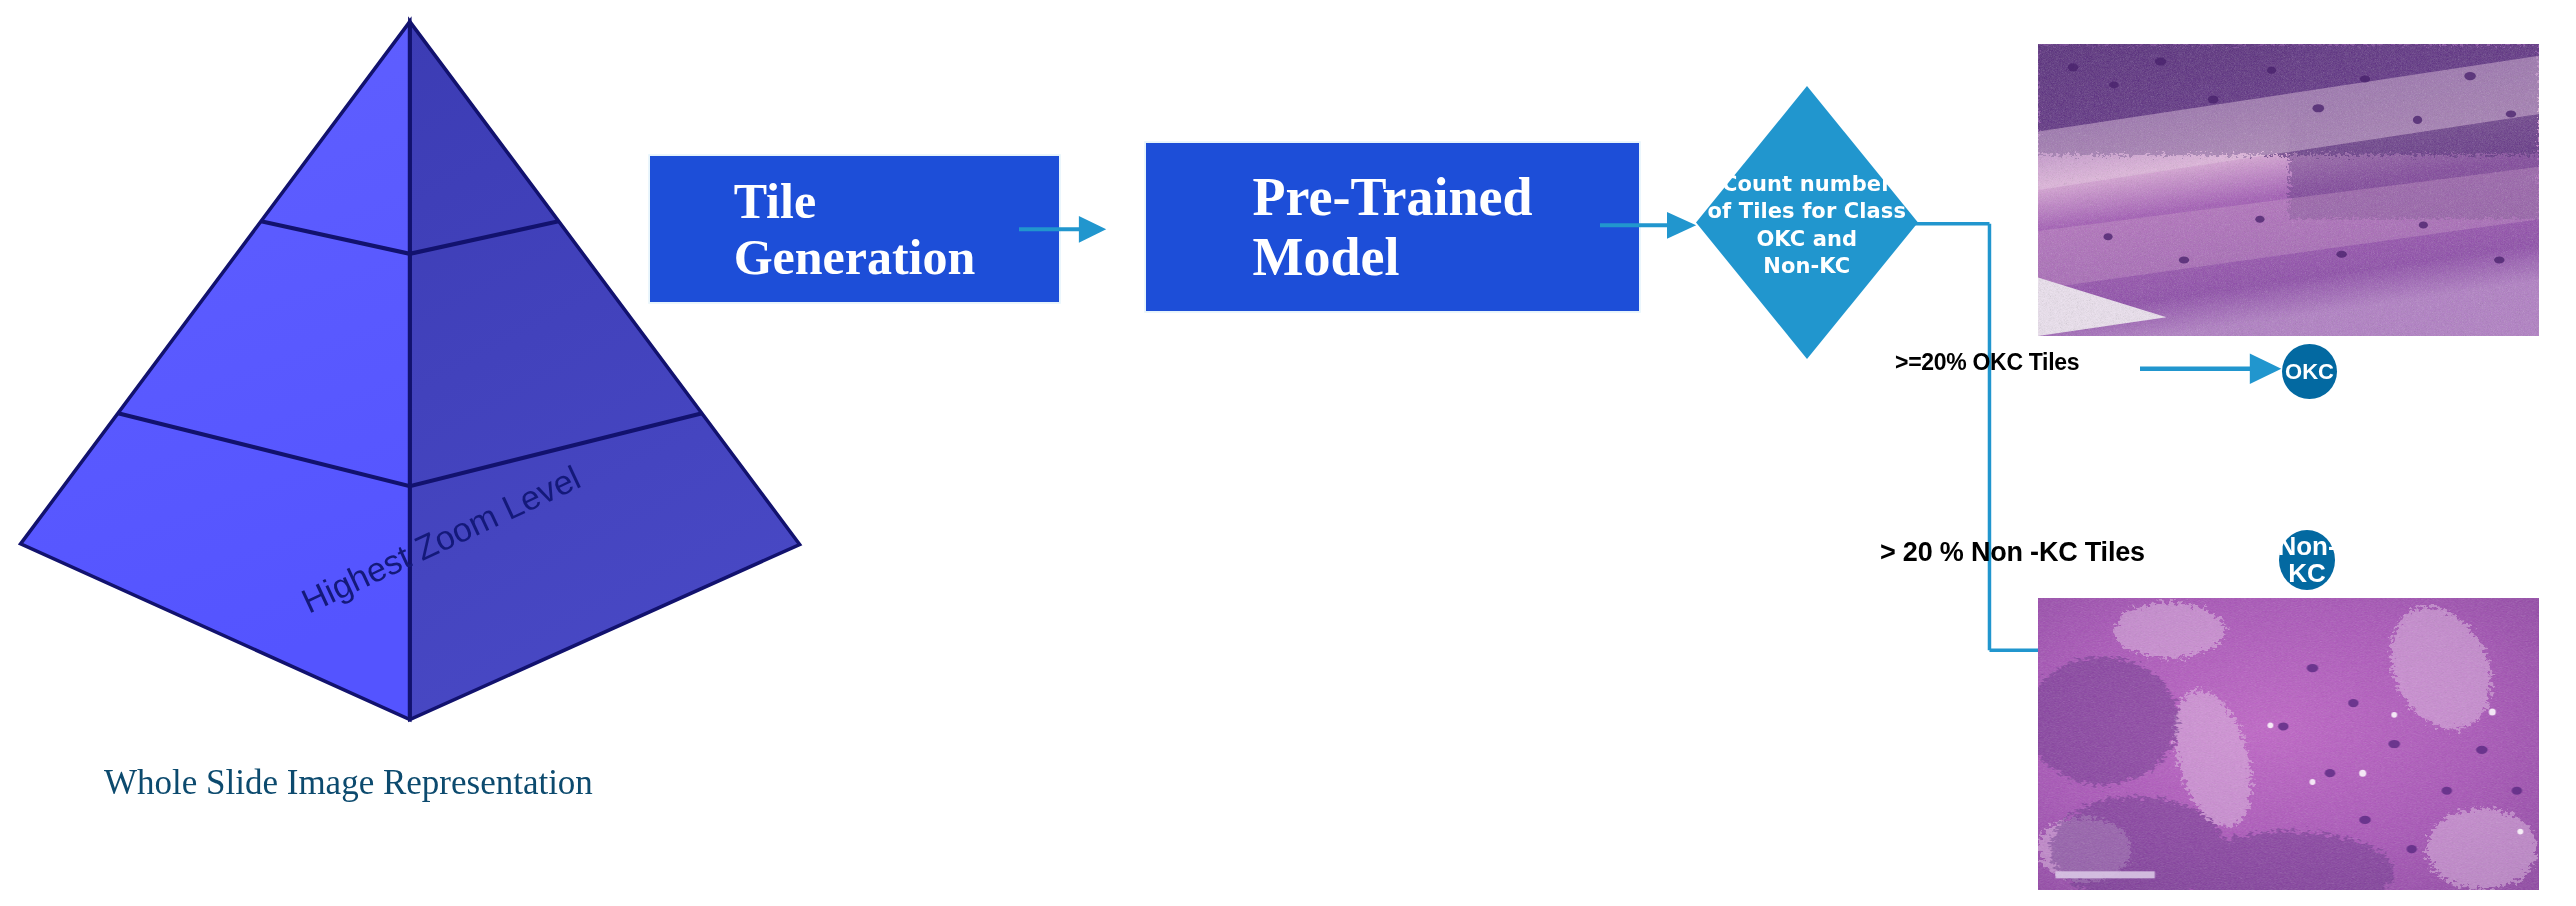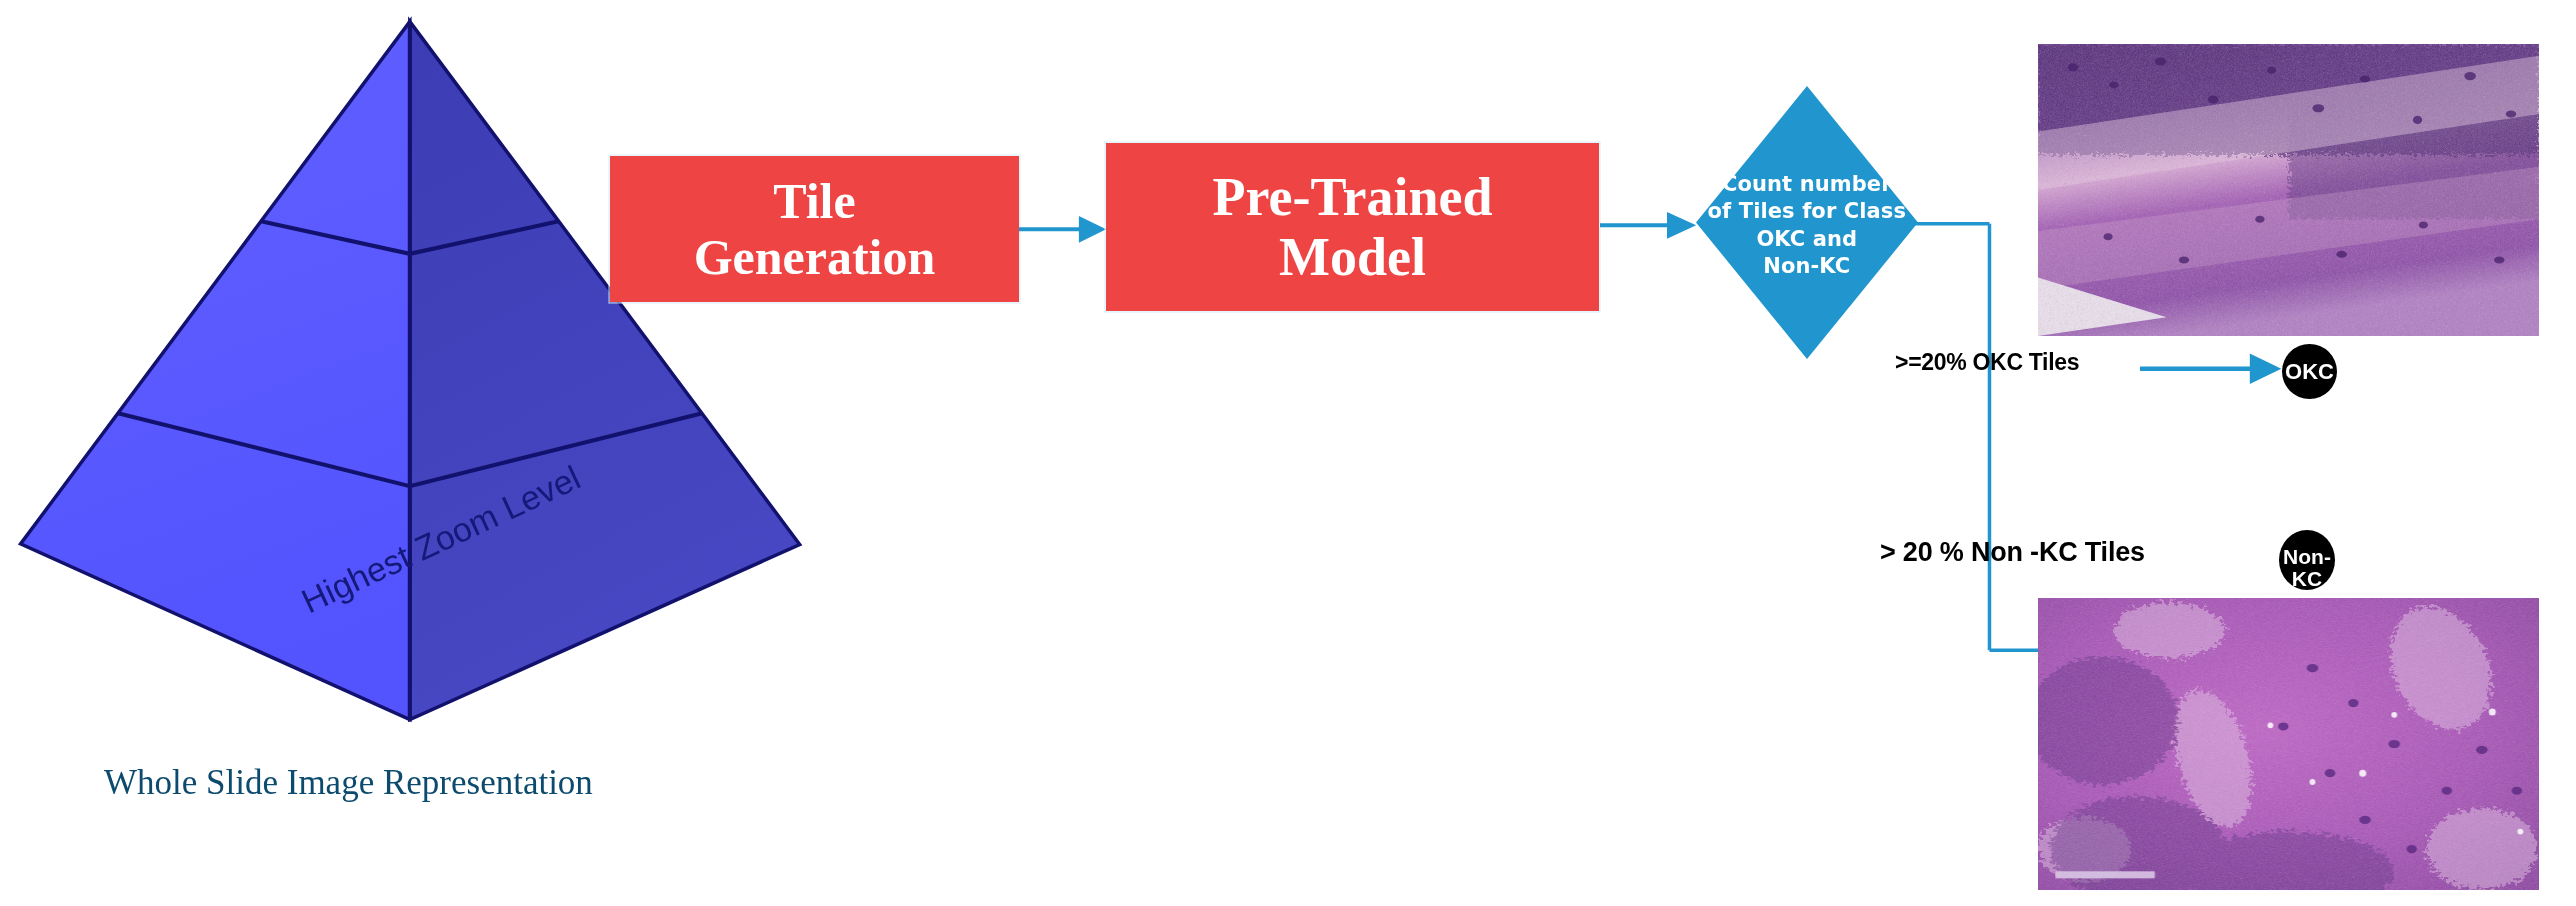--- a/index.html
+++ b/index.html
@@ -2,39 +2,40 @@
 <html style="font-size:9.3px"><head>
 <meta charset="utf-8">
 <style>
   html,body{margin:0;padding:0;background:#ffffff;}
   #stage{position:relative;width:2576px;height:907px;background:#ffffff;overflow:hidden;
          font-family:"Liberation Sans", sans-serif;}
   .abs{position:absolute;}
   
   .proc-box{
     position:absolute;display:flex;align-items:center;justify-content:center;
-    background:#ef4444;color:#ffffff;text-align:center;
+    background:#1d4ed8;color:#ffffff;text-align:left;
     font-family:"Liberation Serif", serif;font-weight:bold;line-height:1.12;
     box-shadow:0 0 0 1.8px rgba(210,235,247,.55);
+    margin-left:40px;
   }
   #box-tile{left:610px;top:156px;width:409px;height:146px;font-size:50px;}
   #box-model{left:1106px;top:143px;width:493px;height:168px;font-size:54px;}
   
   #diamond-wrap{left:1696px;top:86px;width:222px;height:273px;position:absolute;}
   #diamond-shape{position:absolute;left:0;top:0;width:100%;height:100%;
      background:#2196CE;clip-path:polygon(50% 0,100% 50%,50% 100%,0 50%);}
   #diamond-text{position:absolute;left:-4.7px;top:85px;width:231px;text-align:center;
      color:#ffffff;font-weight:bold;font-size:21px;line-height:1.30;
      font-family:"DejaVu Sans", sans-serif;letter-spacing:0.1px;white-space:pre-line;}
   
-  .result-circle{position:absolute;border-radius:50%;background:#000000;color:#ffffff;
+  .result-circle{position:absolute;border-radius:50%;background:#0369a1;color:#ffffff;
      display:flex;align-items:center;justify-content:center;text-align:center;
      font-weight:bold;font-family:"Liberation Sans", sans-serif;line-height:1.05;white-space:pre-line;}
   #circle-okc{left:2282px;top:344px;width:55px;height:55px;font-size:22px;}
-  #circle-nonkc{left=;left:2279px;top:530px;width:56px;height:60px;font-size:21px;align-items:flex-end;}
+  #circle-nonkc{left=;left:2279px;top:530px;width:56px;height:60px;font-size:26px;}
   
   .branch-label{position:absolute;color:#000000;font-weight:bold;
      font-family:Liberation Sans, sans-serif;white-space:nowrap;text-align:right;}
   #label-okc{left:1895px;top:349px;font-size:23px;letter-spacing:-0.3px;}
   #label-nonkc{left:1880px;top:537px;font-size:27px;letter-spacing:-0.2px;}
   
   .histo{position:absolute;overflow:hidden;background:#9b4fa8;}
   #histo-top{left:2038px;top:44px;width:501px;height:292px;}
   #histo-bottom{left:2038px;top:598px;width:501px;height:292px;}
   

